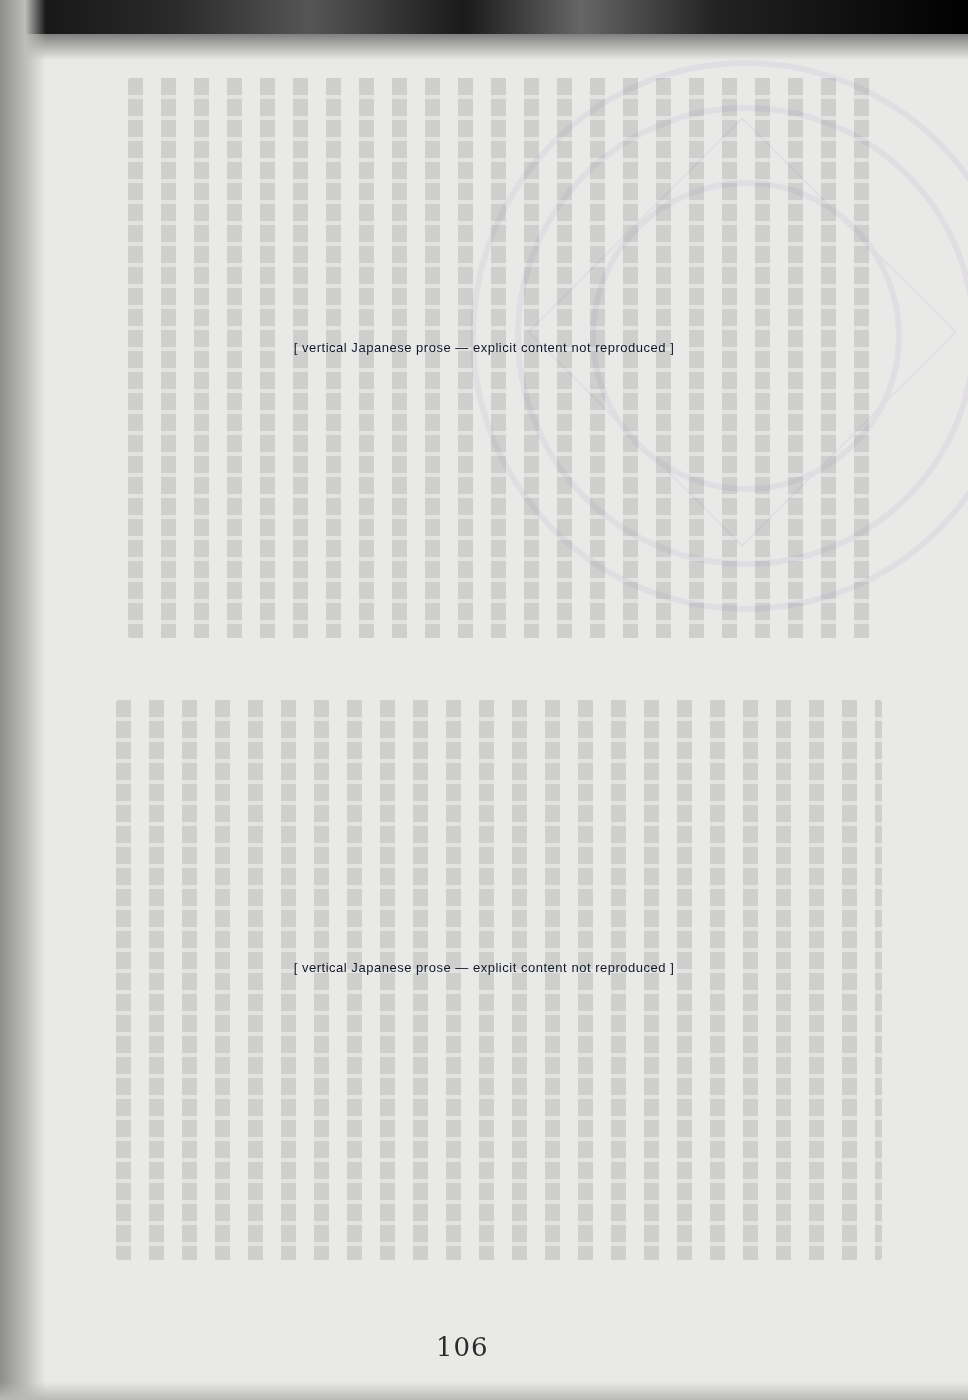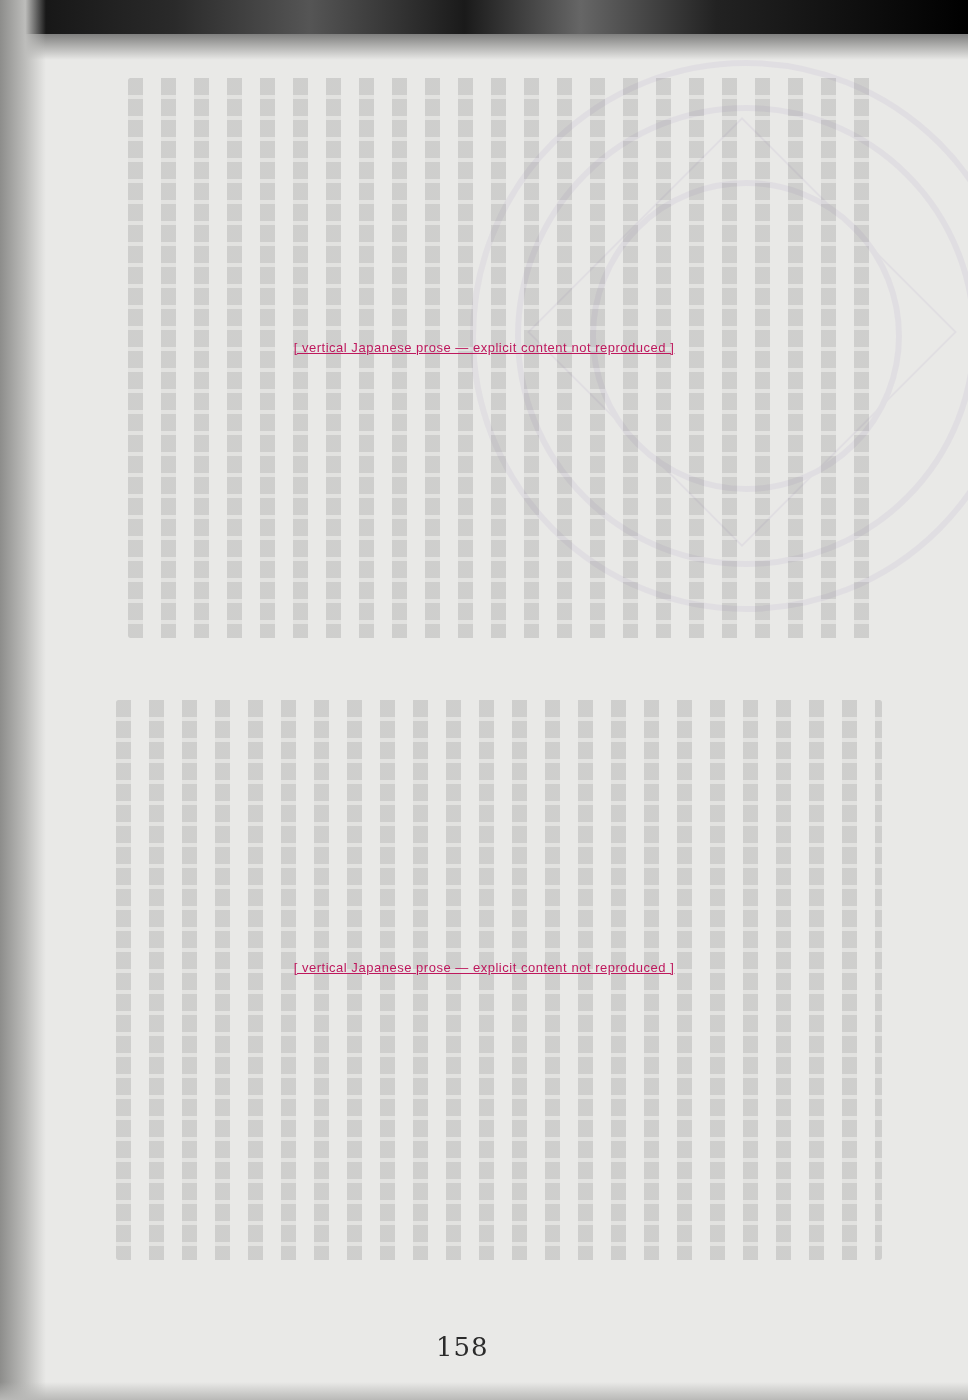--- a/index.html
+++ b/index.html
@@ -54,22 +54,22 @@
       );
     -webkit-mask-image:repeating-linear-gradient(180deg,#000 0 17px,rgba(0,0,0,.25) 17px 21px);
             mask-image:repeating-linear-gradient(180deg,#000 0 17px,rgba(0,0,0,.25) 17px 21px);
     opacity:.16;
     border-radius:2px;
   }
   .block-upper{left:128px;top:78px;width:746px;height:560px;}
   .block-lower{left:116px;top:700px;width:766px;height:560px;}
   .redaction-note{
     position:absolute;left:50%;transform:translateX(-50%);
-    font-family:"Liberation Sans",sans-serif;font-size:13px;color:#be185d;
-    letter-spacing:.04em;text-align:center;white-space:nowrap;text-decoration:underline;
+    font-family:"Liberation Sans",sans-serif;font-size:13px;color:#0f172a;
+    letter-spacing:.04em;text-align:center;white-space:nowrap;
   }
   .note-upper{top:340px;}
   .note-lower{top:960px;}
   .page-number{
     position:absolute;left:436px;top:1332px;
     font-family:"DejaVu Serif","Liberation Serif",serif;
     font-size:26px;color:#2b2b2b;letter-spacing:1px;
   }
 </style>
 </head>
@@ -89,15 +89,15 @@
   <div class="ring r1" style="border-color:#9a86b8;border-width:4px;"></div>
   <div class="ring r3" style="border-color:#9a86b8;"></div>
 </div>
 
 <div class="text-block block-upper"></div>
 <div class="redaction-note note-upper">[ vertical Japanese prose — explicit content not reproduced ]</div>
 
 <div class="text-block block-lower"></div>
 <div class="redaction-note note-lower">[ vertical Japanese prose — explicit content not reproduced ]</div>
 
-<div class="page-number">158</div>
+<div class="page-number">106</div>
 
 <div class="bottom-strip"></div>
 
 </body></html>

